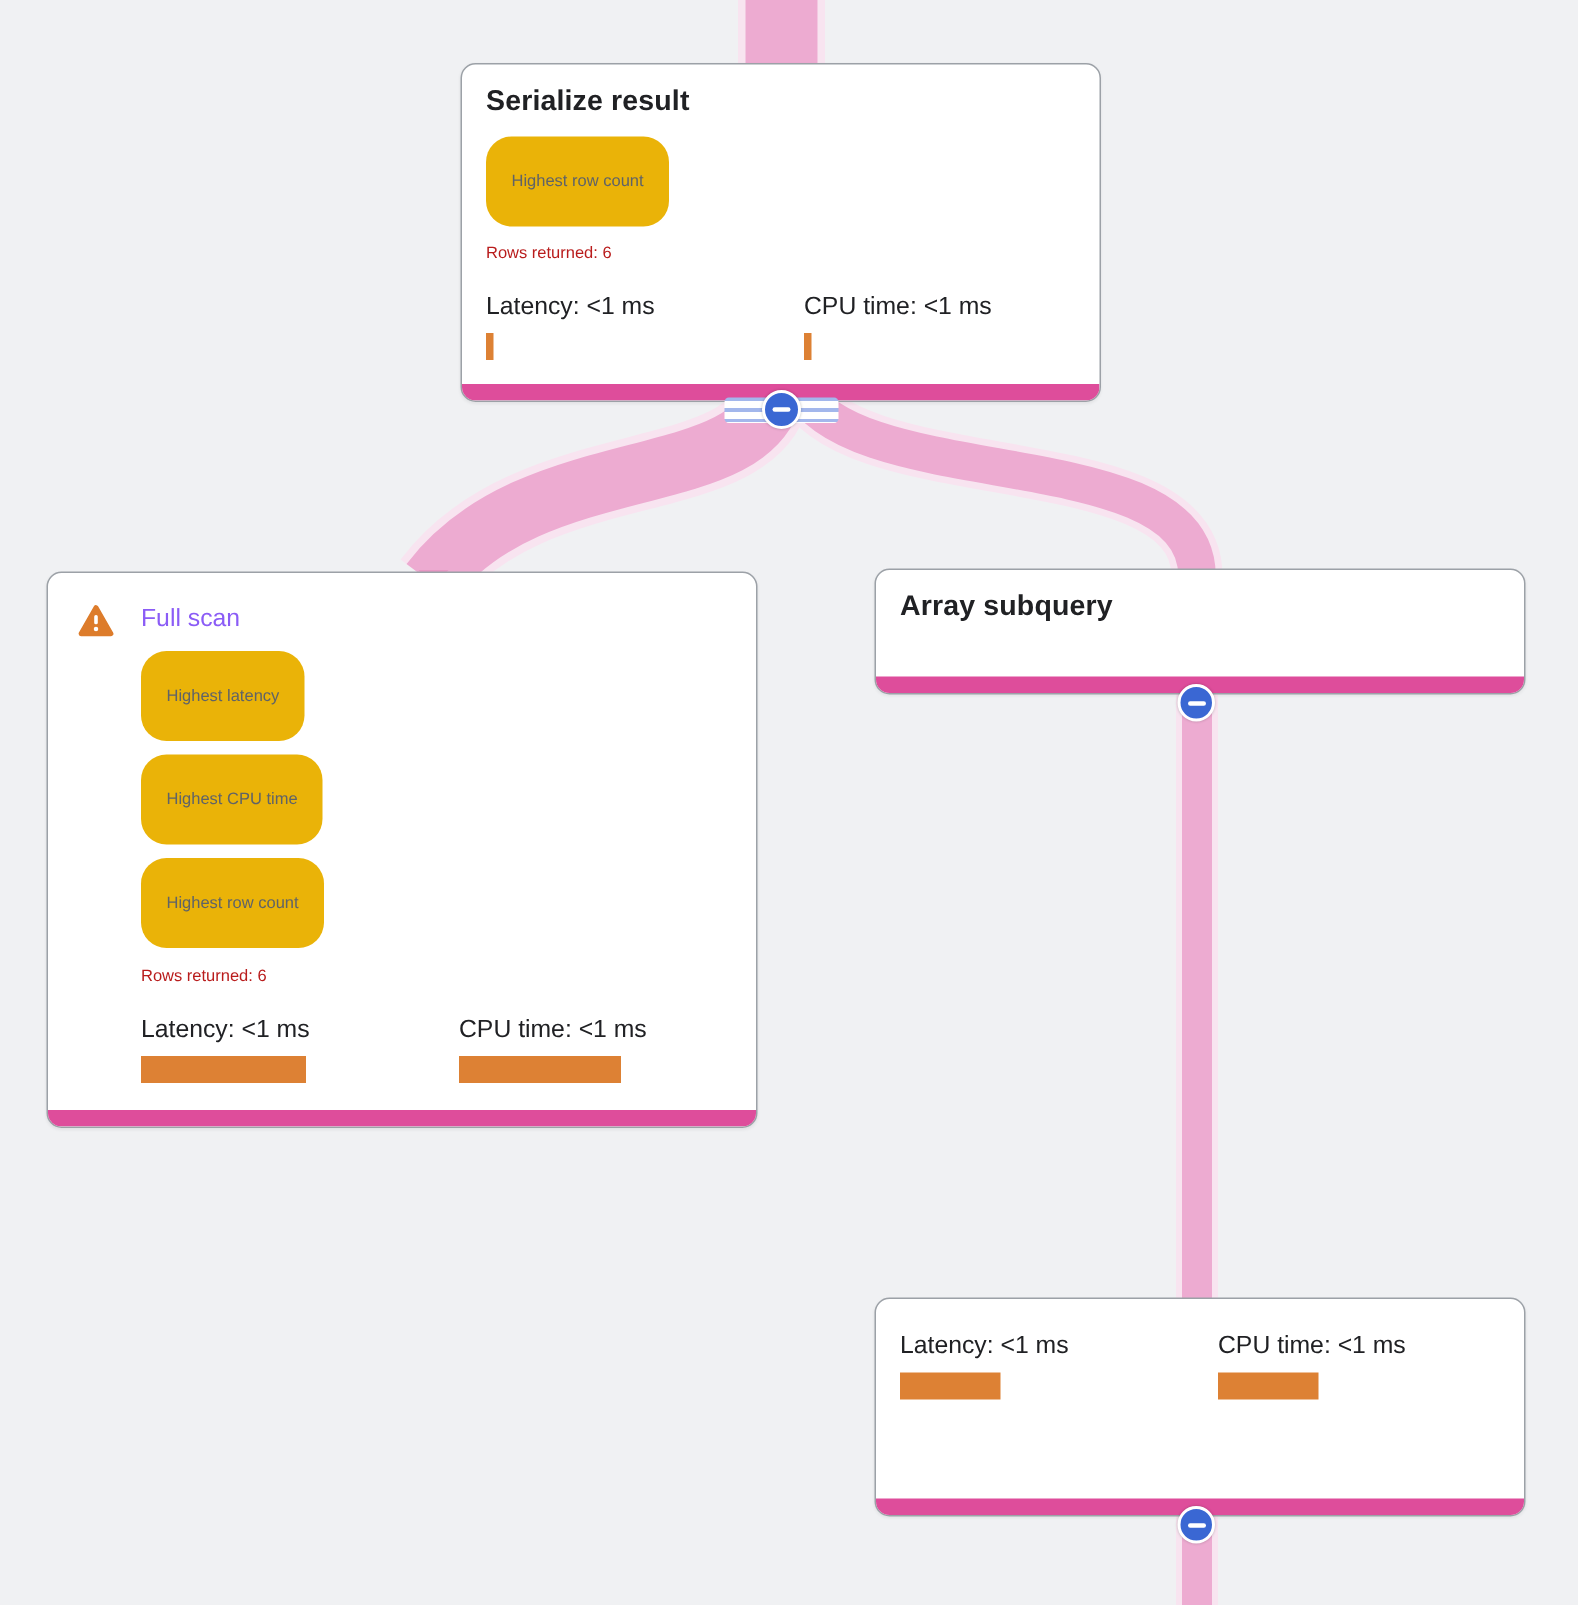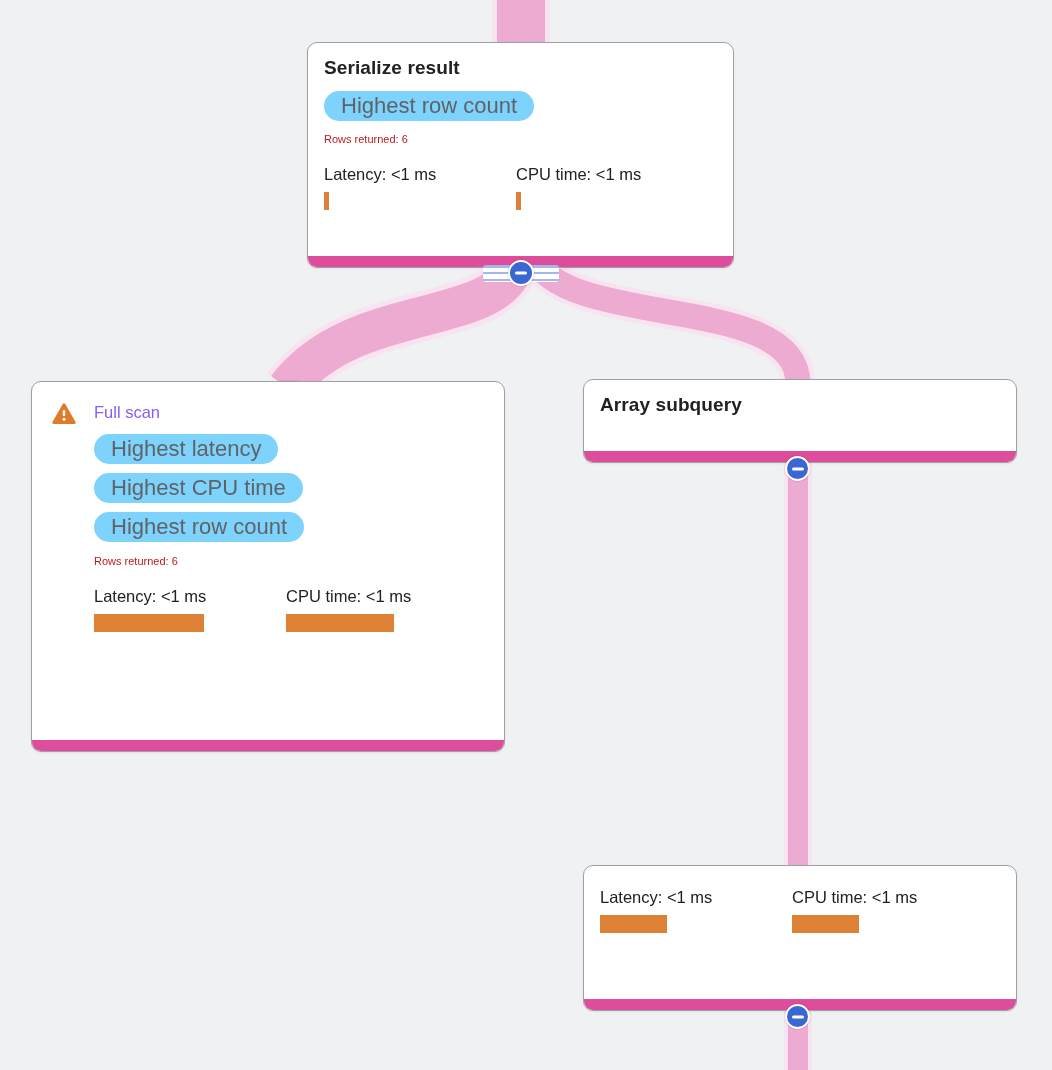--- a/index.html
+++ b/index.html
@@ -32,28 +32,28 @@
   }
   .node-body{padding:13px 16px 0 16px;}
   .node-title{
     font-size:19px;font-weight:700;color:#202124;
     letter-spacing:.1px;line-height:24px;
   }
   .node-subtitle{font-size:16.5px;color:#3C4043;margin-top:9px;line-height:21px;}
   .node-scantype{font-size:16.5px;color:#8b5cf6;margin-top:7px;line-height:21px;}
   .badge{
     display:inline-block;
-    background:#7dd3fc;color:#5F6368;
-    font-size:22px;line-height:20px;
-    padding:5px 17px;border-radius:17px;
+    background:#eab308;color:#5F6368;
+    font-size:11px;line-height:20px;
+    padding:20px 17px;border-radius:17px;
   }
   .badge-row{margin-top:11px;}
   .badge-stack .badge{display:table;margin-bottom:9px;}
   .rows-line{font-size:11px;color:#b91c1c;margin-top:8px;line-height:21px;}
-  .metrics{display:flex;margin-top:14px;}
+  .metrics{display:flex;margin-top:14px;gap:20px;}
   .metric{width:192px;flex:0 0 192px;}
   .metric-label{font-size:16.5px;color:#202124;line-height:21px;}
   .bar{height:18px;margin-top:7px;background:#DD8134;}
 
   
   #node-serialize{left:307px;top:42px;width:427px;height:226px;}
   #node-index-scan{left:31px;top:381px;width:474px;height:371px;}
   #node-index-scan .node-body{padding-left:62px;}
   #node-array-subquery{left:583px;top:379px;width:434px;height:84px;}
   #node-distributed-union{left:583px;top:865px;width:434px;height:146px;}

